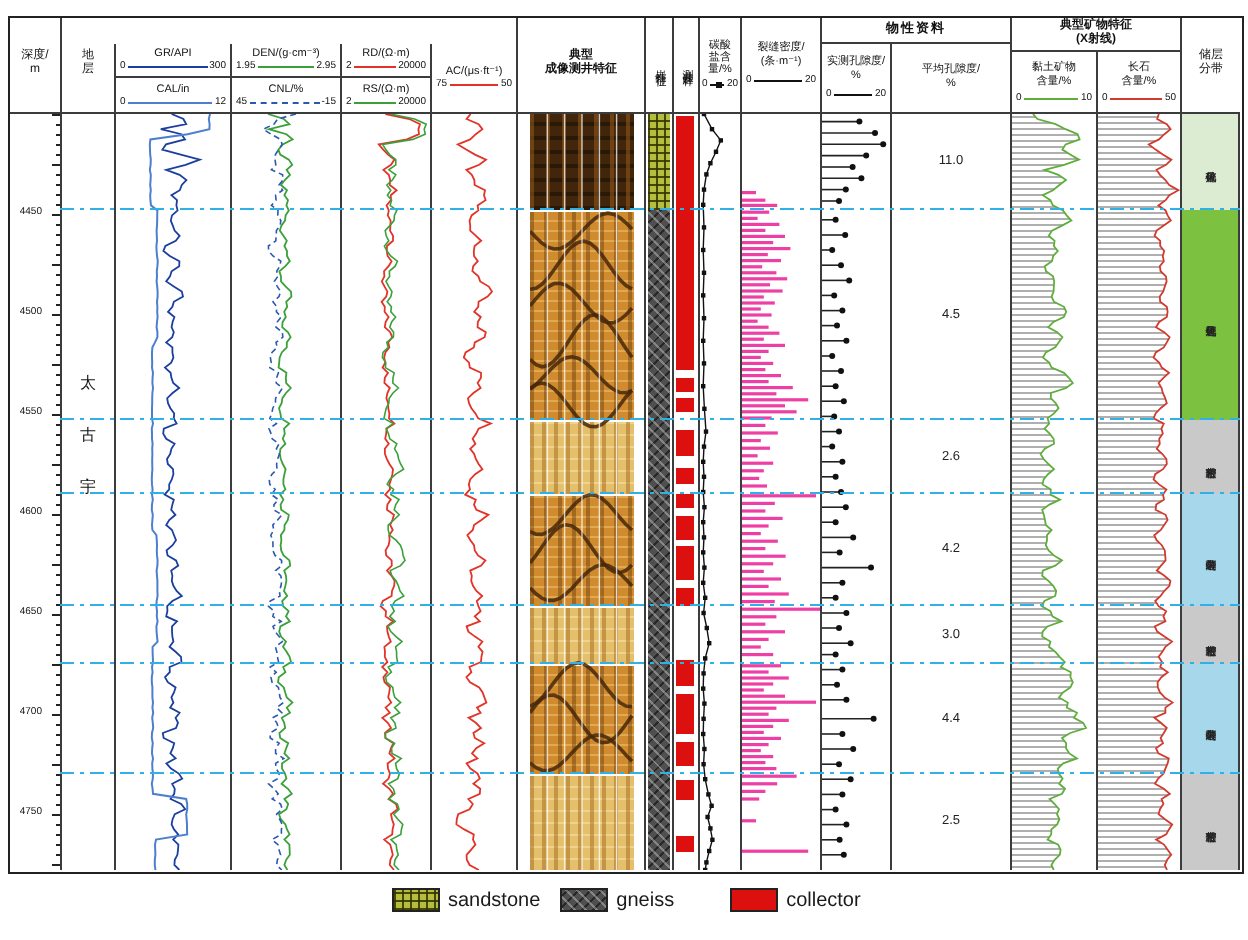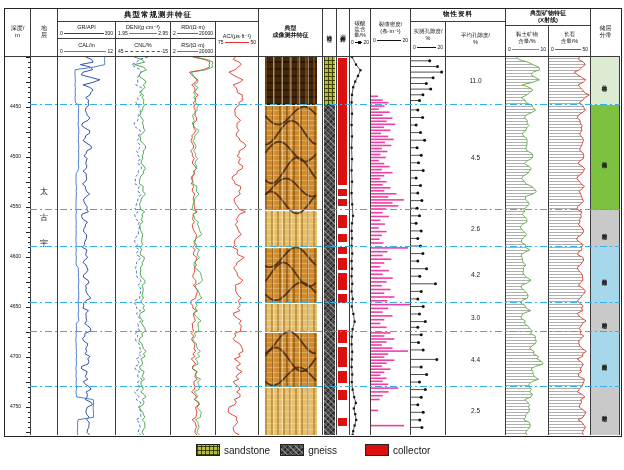--- a/index.html
+++ b/index.html
@@ -46,23 +46,20 @@
 <div id="fig">
   <div id="frame"></div>
 
   <div class="cell" style="left:4px;top:8px;width:26px;height:49px">
     <span class="small2">深度/</span>
     <span class="small2">m</span>
   </div>
   <div class="cell" style="left:30px;top:8px;width:27px;height:49px">
     <span class="small2">地</span>
     <span class="small2">层</span>
-  </div>
-  <div class="cell" style="left:57px;top:8px;width:201px;height:14px">
-    <span class="t-title">典型常规测井特征</span>
   </div>
 
   <div class="cell" style="left:57px;top:22px;width:58px;height:17px">
     <div class="chdr">
         <div class="cname">GR/API</div>
       <div class="crange">
           <span>0</span>
           <span class="ln" style="border-top-color: rgb(27, 63, 158);"></span>
           <span>300</span>
         </div>

